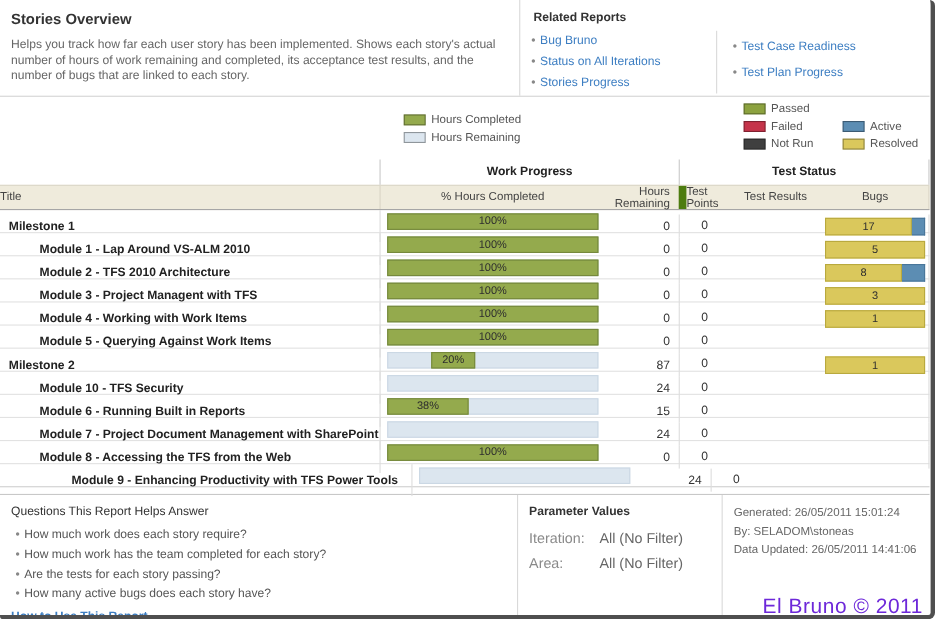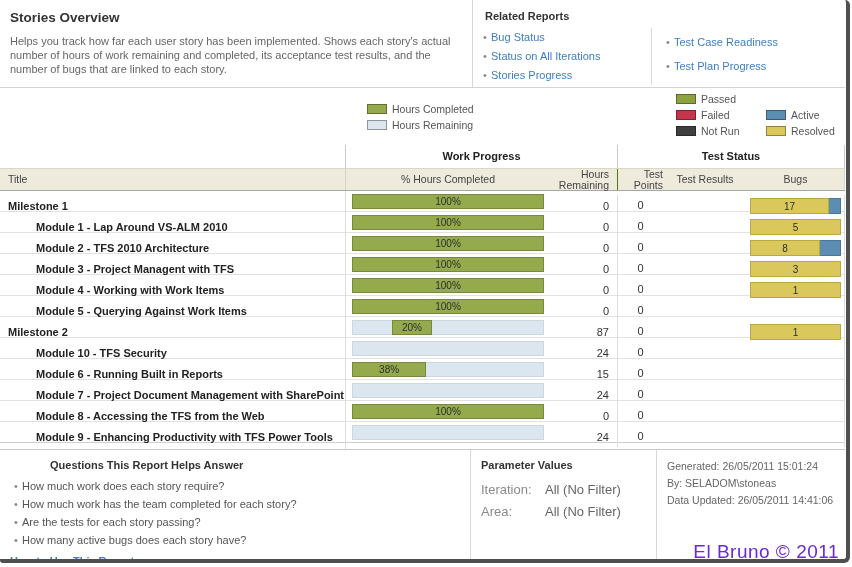--- a/index.html
+++ b/index.html
@@ -36,50 +36,50 @@
   #legend-test { left:676px; top:3px; }
   #legend-bugs { left:766px; top:19px; }
 
   
   .grid-row { display:grid; grid-template-columns:345px 205px 67px 46px 84px 98px; width:845px; }
   .group-header { display:grid; grid-template-columns:345px 272px 228px; width:845px; height:23px; }
   .group-header .gh { font-weight:bold; color:#222; text-align:center; line-height:23px; border-left:1px solid #C9C9C9; }
   .group-header .gh:last-child { border-right:1px solid #C9C9C9; }
   .col-header { background:#EFEBDC; border-top:1px solid #DBD7C8; border-bottom:1px solid #A6A6A6; height:23px; font-size:10.5px; color:#444; }
   .col-header > div { display:flex; align-items:center; line-height:10.5px; }
-  .ch-title { padding-left:8px; }
+  .ch-title { }
   .ch-pct { justify-content:center; border-left:1px solid #D9D5C6; }
   .ch-hours { justify-content:flex-end; text-align:right; padding-right:8px; }
-  .ch-points { justify-content:center; text-align:right; border-left:1px solid #4d7c0f; }
+  .ch-points { justify-content:center; text-align:left; border-left:7px solid #4d7c0f; }
   .ch-results { justify-content:center; }
   .ch-bugs { justify-content:center; border-right:1px solid #D9D5C6; }
   .ch-hours span, .ch-points span { display:inline-block; width:52px; }
 
   .data-row { height:21px; border-bottom:1px solid #E2E2E2; align-items:center; }
-  .data-row:last-child { border-bottom:1px solid #CFCFCF; }
+  .data-row:last-child { border-bottom:1px solid #CFCFCF;padding-left:29px; }
   .cell-title { font-weight:bold; color:#222; padding-left:8px; overflow:hidden; white-space:nowrap; align-self:center; }
   .cell-title.indent { padding-left:36px; }
   .cell-pct { border-left:1px solid #DDDDDD; height:29px; padding:3px 6px 2px 6px; }
   .cell-hours { text-align:right; padding-right:8px; color:#333; }
   .cell-points { text-align:center; color:#333; border-left:1px solid #DDDDDD; height:21px; line-height:21px; }
   .cell-results { }
   .cell-bugs { border-right:1px solid #DDDDDD; height:21px; padding:3px 3px 2px 3px; }
   .pbar { position:relative; height:15px; background:#DCE6EF; border:1px solid #CBD8E4; }
   .pbar .fill { position:absolute; left:-1px; top:-1px; bottom:-1px; background:#94AA4D; border:1px solid #76893C;
                 display:flex; align-items:center; justify-content:center; }
   .pbar .fill span { font-size:10px; color:#2E2E2E; }
   .bbar { display:flex; height:16px; }
   .bbar .resolved { background:#DAC85C; border:1px solid #B9A93E; display:flex; align-items:center; justify-content:center; }
   .bbar .resolved span { font-size:10px; color:#2E2E2E; }
   .bbar .active { background:#5C8DB3; border:1px solid #49769A; border-left:none; }
 
   
   .bottom { display:grid; grid-template-columns:470px 186px 189px; width:845px; border-top:1px solid #C8C8C8; margin-top:6px; height:106px; }
   .questions { padding:9px 12px 0 10px; position:relative; }
-  .q-title { font-weight:bold; color:#333; margin-bottom:6px;margin-left:40px; }
+  .q-title { font-weight:normal; color:#333; margin-bottom:6px; }
   .questions .bullet-item { color:#555; line-height:18px; }
   .questions .howto { display:inline-block; margin-top:6px; }
   .params { border-left:1px solid #D9D9D9; padding:9px 8px 0 10px; }
   .p-title { font-weight:bold; color:#333; margin-bottom:8px; }
   .p-row { display:flex; line-height:22px; font-size:13px; }
   .p-label { color:#8A8A8A; width:64px; }
   .p-value { color:#666; }
   .gen { border-left:1px solid #D9D9D9; padding:8px 8px 0 10px; position:relative; font-size:10.5px; }
   .gen-line { color:#666; line-height:17px; }
   .watermark { position:absolute; right:6px; bottom:4px; font-size:19px; color:#6d28d9; letter-spacing:0.5px; white-space:nowrap; }
@@ -94,21 +94,21 @@
       <div class="intro">
         <h1>Stories Overview</h1>
         <p>Helps you track how far each user story has been implemented. Shows each story's actual number of hours of work remaining and completed, its acceptance test results, and the number of bugs that are linked to each story.</p>
       </div>
       <div class="related">
         <div class="related-title">Related Reports</div>
         <div class="related-cols">
           <div class="related-col1" id="related-col1">
               <div class="bullet-item">
                 <span class="bullet">•</span>
-                <a class="rlink" href="#">Bug Status</a>
+                <a class="rlink" href="#">Bug Bruno</a>
               </div>
               <div class="bullet-item">
                 <span class="bullet">•</span>
                 <a class="rlink" href="#">Status on All Iterations</a>
               </div>
               <div class="bullet-item">
                 <span class="bullet">•</span>
                 <a class="rlink" href="#">Stories Progress</a>
               </div>
             </div>

